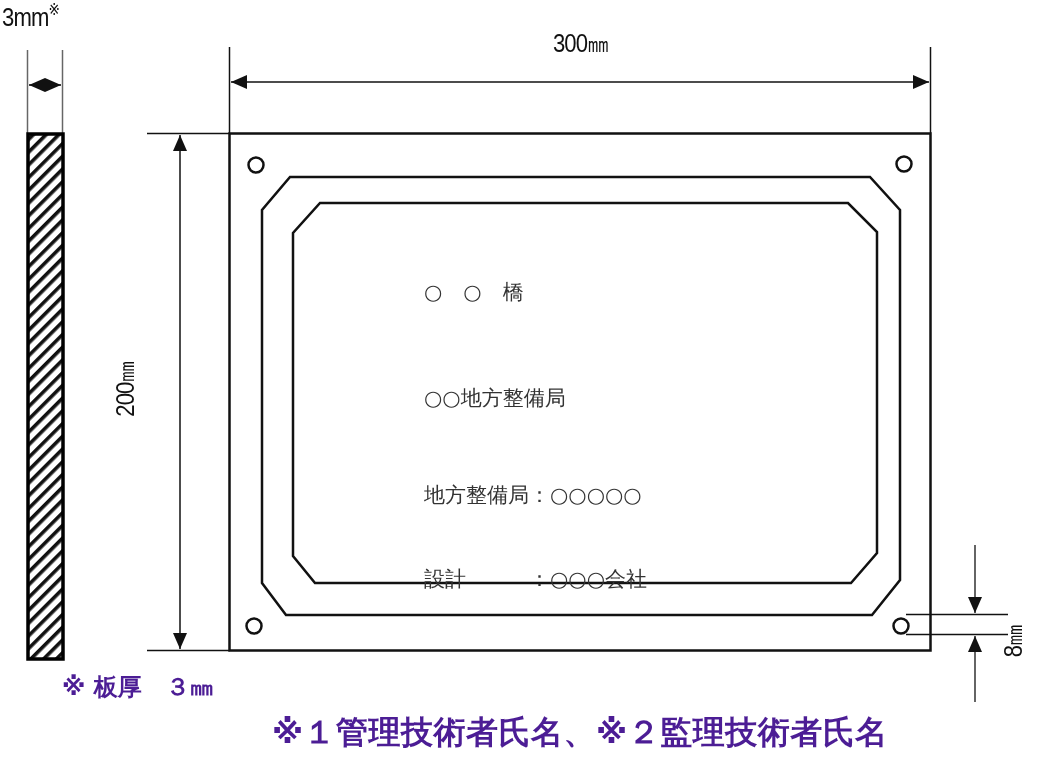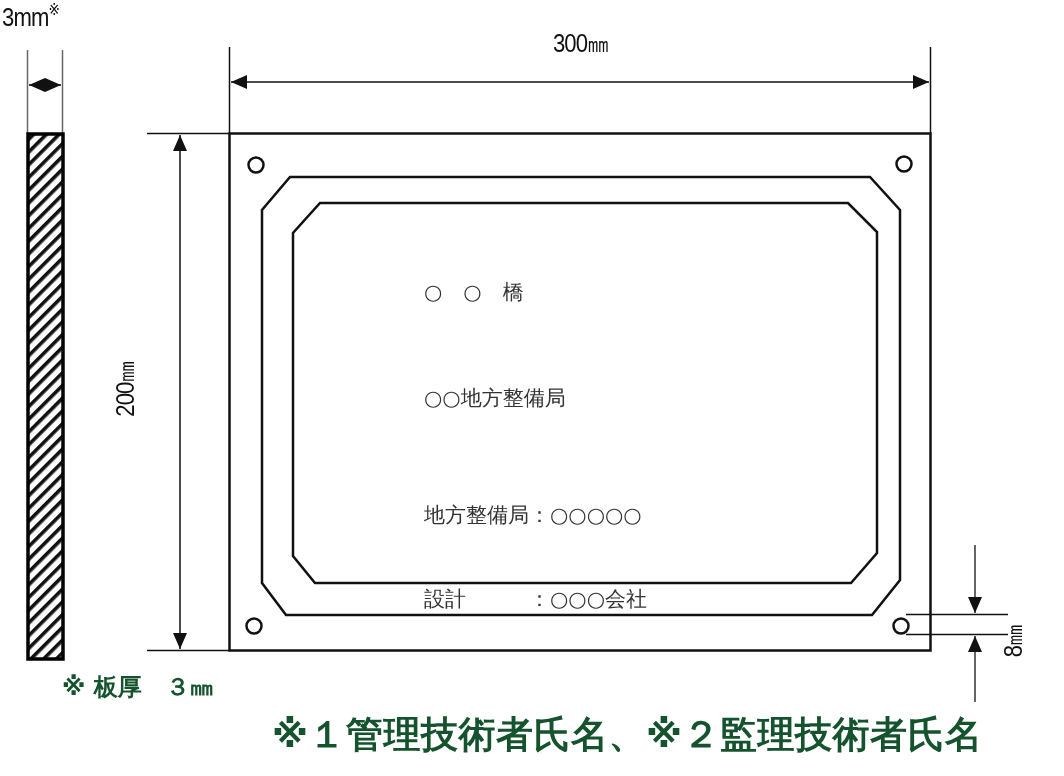--- a/index.html
+++ b/index.html
@@ -48,32 +48,32 @@
       left: 424px;
       top: 222px;
       font-family: "DejaVu Sans", "Liberation Sans", sans-serif;
       font-size: 21px;
       color: #333333;
       white-space: pre;
       line-height: 28px;
     }
     .plate-line { display: block; height: 28px; }
     .gap-lg { margin-bottom: 22px; }
-    .gap-md { margin-bottom: 33px; }
+    .gap-md { margin-bottom: 13px; }
 
     .note {
       position: absolute;
       font-family: "DejaVu Sans", "Liberation Sans", sans-serif;
       font-weight: bold;
-      color: #14532d;
+      color: #4c1d95;
       white-space: nowrap;
       line-height: 1;
     }
     #thickness-note { left: 62px; top: 675px; font-size: 24px; }
-    #footnote-legend { left: 272px; top: 716px; font-size: 37px; letter-spacing: 0.5px; }
+    #footnote-legend { left: 272px; top: 716px; font-size: 32px; letter-spacing: 0.5px; }
   </style>
 </head>
 <body>
 
 <svg id="drawing" xmlns="http://www.w3.org/2000/svg" width="1064" height="776" viewBox="0 0 1064 776">
   <defs>
     <pattern id="hatch" patternUnits="userSpaceOnUse" width="9" height="9" patternTransform="rotate(-45)">
       <rect width="9" height="9" fill="#ffffff"></rect>
       <rect x="0" y="0" width="9" height="3.6" fill="#111111"></rect>
     </pattern>

